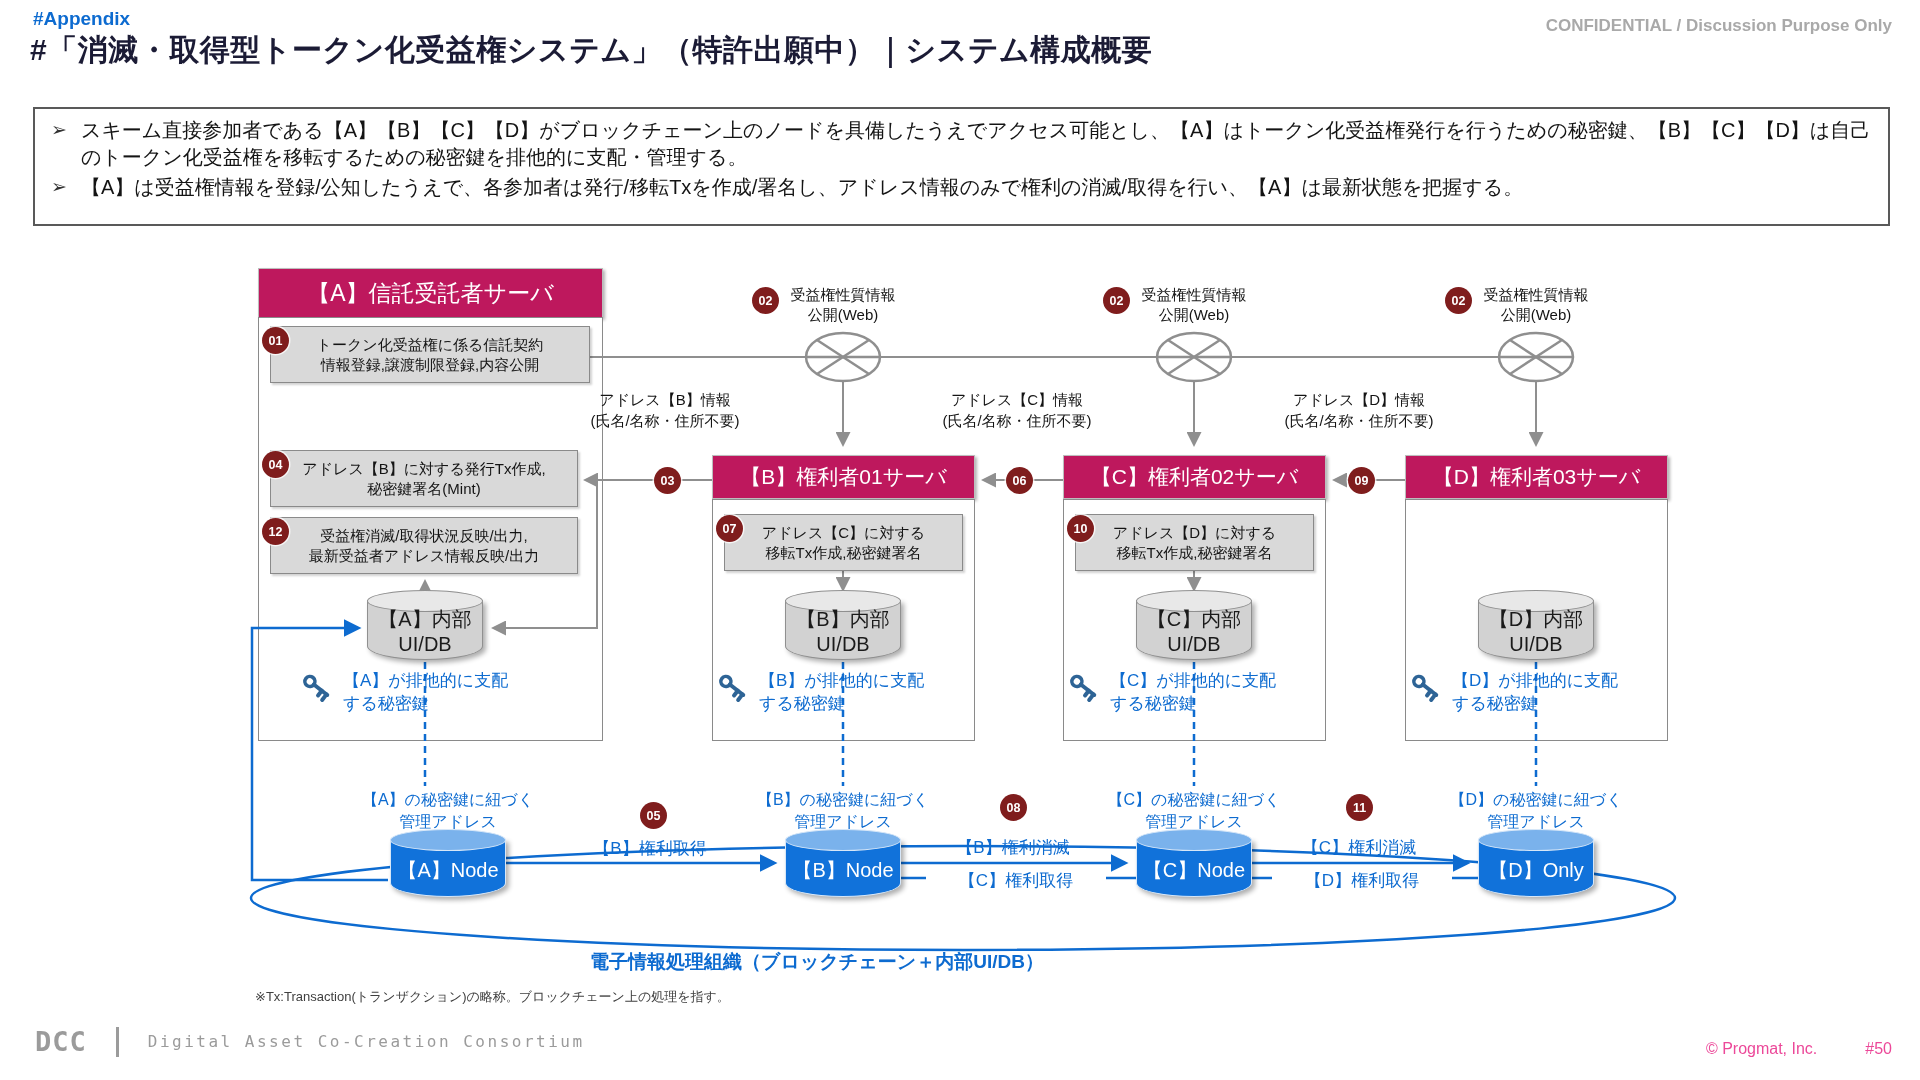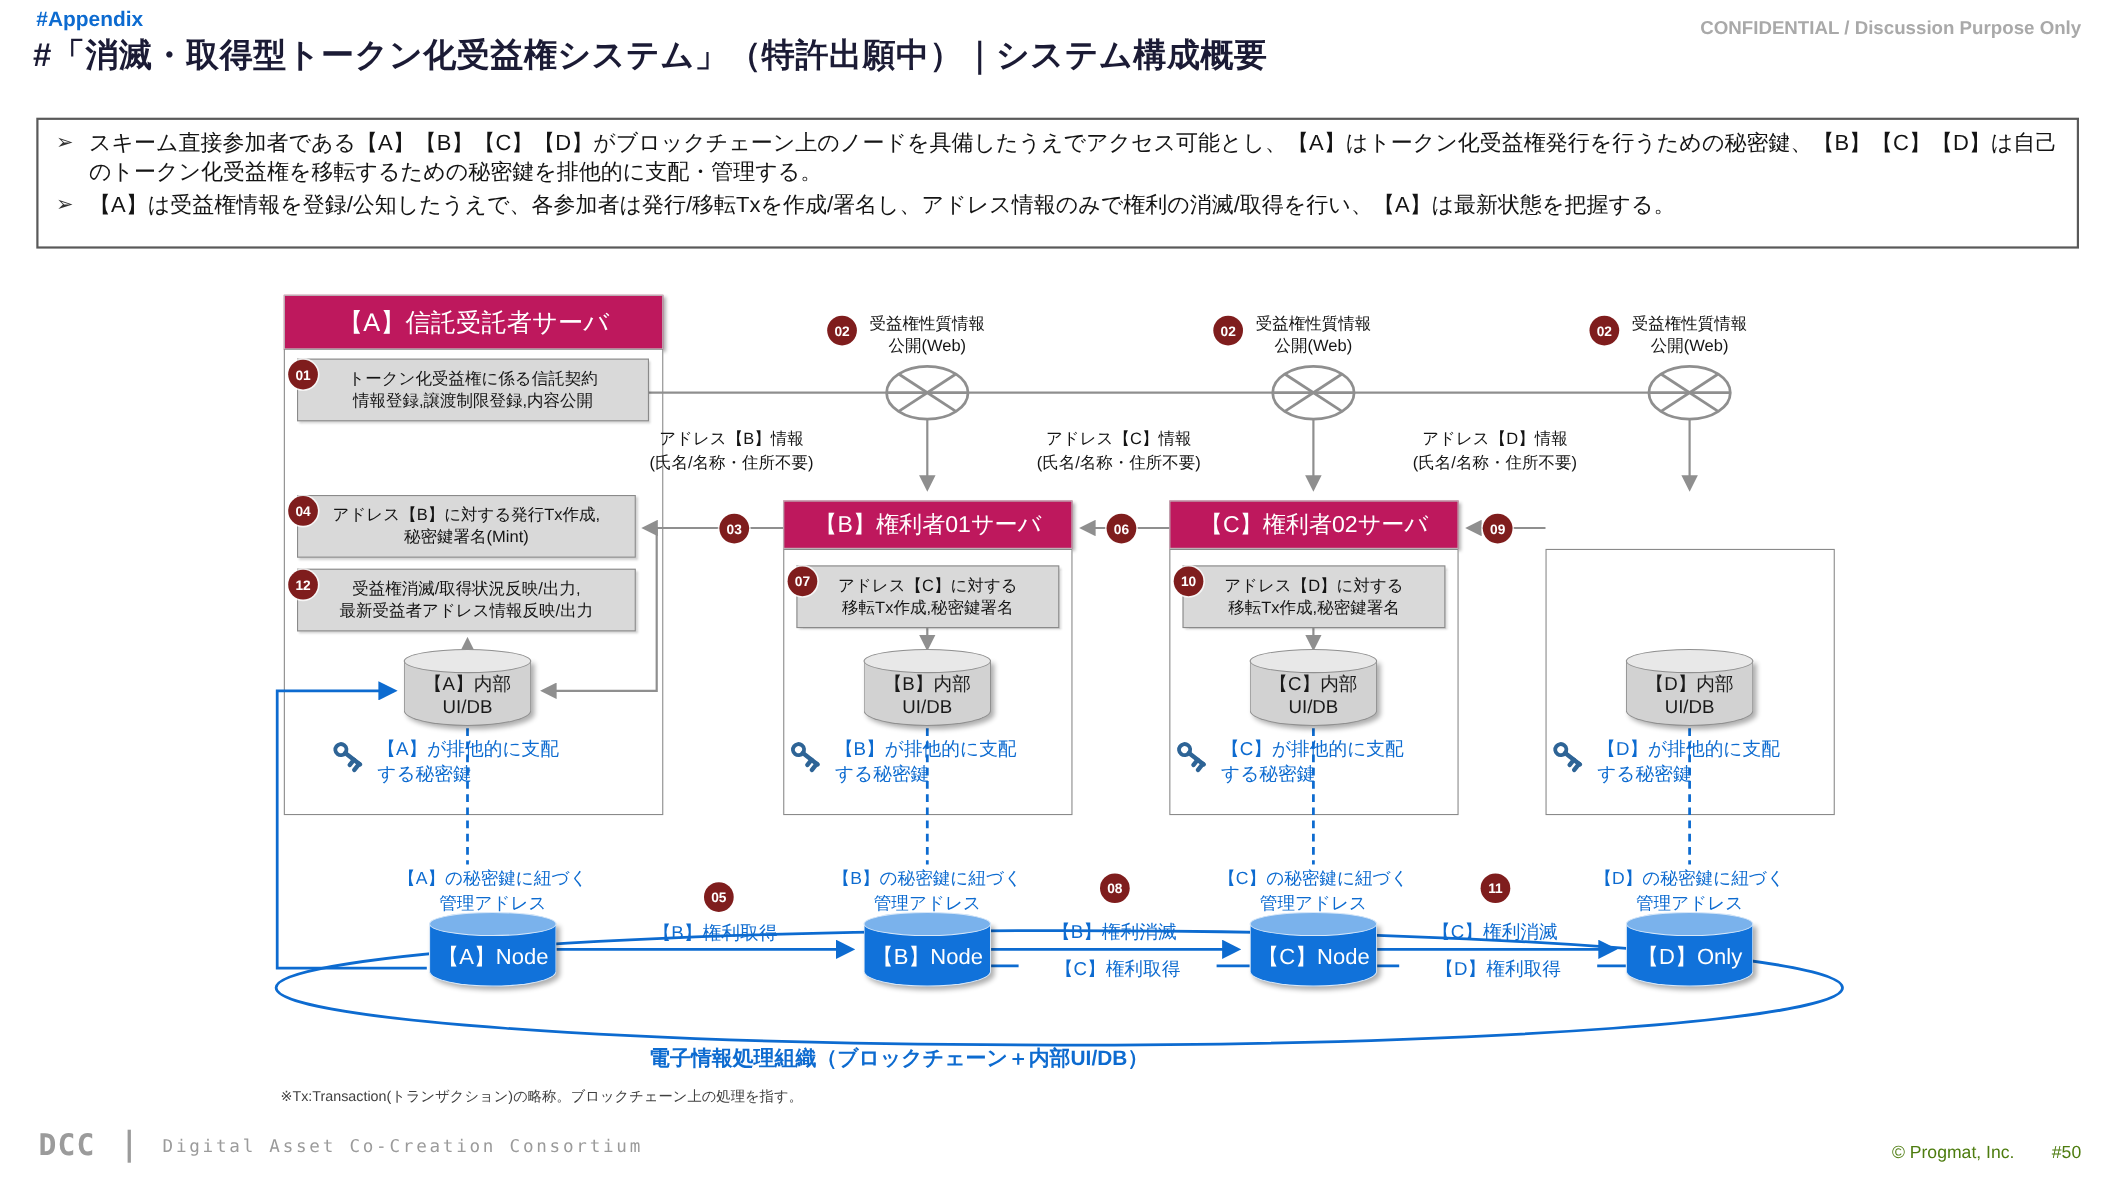--- a/index.html
+++ b/index.html
@@ -19,38 +19,38 @@
   .step{background:#d9d9d9;border:1px solid #8a8a8a;display:flex;align-items:center;justify-content:center;
         text-align:center;font-size:15px;line-height:1.32;color:#141414;box-shadow:2px 2px 2px rgba(0,0,0,.18);}
   .badge{width:27px;height:27px;border-radius:50%;background:#7f1d1d;color:#fff;font-size:12.5px;font-weight:bold;
          display:flex;align-items:center;justify-content:center;box-shadow:0 0 0 1.5px rgba(255,255,255,.75);z-index:5;}
   .cyl{overflow:visible;}
   .cyl .cbody{position:absolute;inset:0;border:1.5px solid #909090;border-top:none;
               border-radius:0 0 58px 58px / 0 0 14px 14px;background:#d2d2d2;box-shadow:3px 3px 5px rgba(0,0,0,.32);}
   .cyl .ctop{position:absolute;left:0;right:0;top:-10px;height:20px;border-radius:50%;
              border:1.5px solid #909090;background:#e8e8e8;}
   .cyl .ctext{position:relative;z-index:2;height:100%;display:flex;align-items:center;justify-content:center;
-              text-align:center;font-size:17px;line-height:1.25;padding-top:2px;}
+              text-align:center;font-size:20px;line-height:1.25;padding-top:2px;}
   .cyl-blue .cbody{background:#1172da;border-color:#d7e7f8;}
   .cyl-blue .ctop{background:#7ab2ec;border-color:#d7e7f8;}
   .cyl-blue .ctext{color:#fff;font-size:20px;}
   .weblabel{font-size:15px;line-height:1.35;text-align:center;color:#141414;}
   .addrlabel{font-size:15px;line-height:1.4;text-align:center;color:#141414;}
   .keyrow{display:flex;gap:9px;align-items:flex-start;}
   .keynote{font-size:17px;line-height:1.35;color:#0d6bd0;}
   .nodeaddr{font-size:16px;line-height:1.35;text-align:center;color:#0d6bd0;}
   .flowlabel{font-size:17px;text-align:center;color:#0d6bd0;}
   .flowlabel.onwhite{background:#fff;padding:0 4px;}
   .org{font-size:19px;font-weight:bold;text-align:center;color:#0d6bd0;}
   .footnote{font-size:13px;color:#404040;}
   .footer-left{display:flex;align-items:center;gap:29px;color:#9b9b9b;font-family:"DejaVu Sans Mono",monospace;}
   .dcc{font-size:27px;font-weight:bold;letter-spacing:1px;}
   .dccbar{width:3px;height:30px;background:#9b9b9b;}
   .consortium{font-size:16px;letter-spacing:2.5px;}
-  .footer-right{font-size:16px;color:#4d7c0f;display:flex;gap:34px;}
+  .footer-right{font-size:16px;color:#ec4899;display:flex;gap:48px;}
   .overlay{left:0;top:0;width:1920px;height:1080px;pointer-events:none;}
 </style>
 </head>
 <body>
 
 <div class="stage">
 
   <div class="abs appendix" style="left:33px;top:8px;">#Appendix</div>
   <div class="abs title" style="left:30px;top:30px;width:1520px;">#「消滅・取得型トークン化受益権システム」（特許出願中）｜システム構成概要</div>
   <div class="abs confidential" style="right:28px;top:16px;">CONFIDENTIAL / Discussion Purpose Only</div>
@@ -65,20 +65,21 @@
       <span>【A】は受益権情報を登録/公知したうえで、各参加者は発行/移転Txを作成/署名し、アドレス情報のみで権利の消滅/取得を行い、【A】は最新状態を把握する。</span>
     </div>
   </div>
 
   <div class="abs hdr-dark" style="left:258px;top:268px;width:345px;height:50px;font-size:23px;">【A】信託受託者サーバ</div>
   <div class="abs frame" style="left:258px;top:317px;width:345px;height:424px;"></div>
   <div class="abs hdr-dark" style="left:712px;top:455px;width:263px;height:44px;font-size:21px;">【B】権利者01サーバ</div>
   <div class="abs frame" style="left:712px;top:499px;width:263px;height:242px;"></div>
   <div class="abs hdr-dark" style="left:1063px;top:455px;width:263px;height:44px;font-size:21px;">【C】権利者02サーバ</div>
   <div class="abs frame" style="left:1063px;top:499px;width:263px;height:242px;"></div>
+  <div class="abs hdr-dark" style="left:1405px;top:455px;width:263px;height:44px;font-size:21px;">【D】権利者03サーバ</div>
   <div class="abs frame" style="left:1405px;top:499px;width:263px;height:242px;"></div>
 
   <svg class="abs overlay" viewBox="0 0 1920 1080">
     <defs>
       <marker id="ag" viewBox="0 0 10 10" refX="8" refY="5" markerWidth="7.5" markerHeight="7.5" orient="auto-start-reverse">
         <path d="M0,0 L10,5 L0,10 z" fill="#8f8f8f"></path>
       </marker>
       <marker id="ab" viewBox="0 0 10 10" refX="8" refY="5" markerWidth="7" markerHeight="7" orient="auto-start-reverse">
         <path d="M0,0 L10,5 L0,10 z" fill="#0d6bd0"></path>
       </marker>

